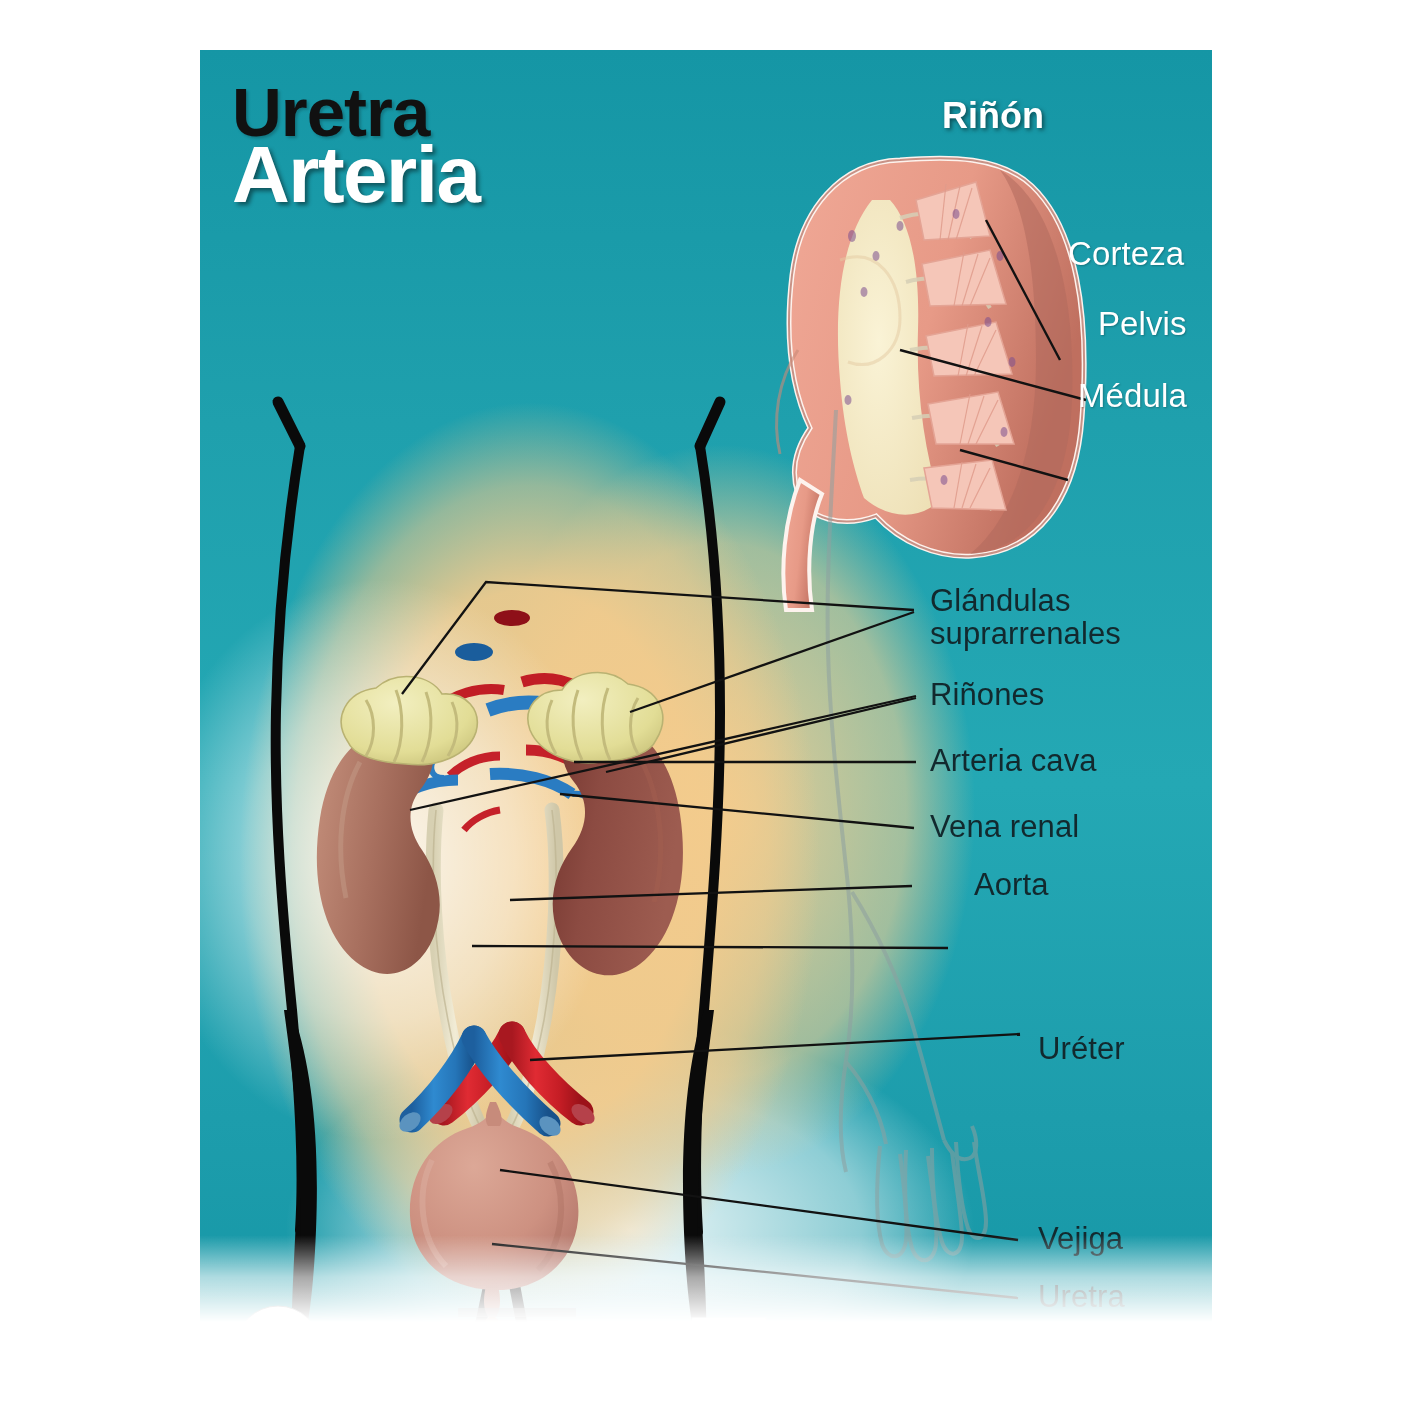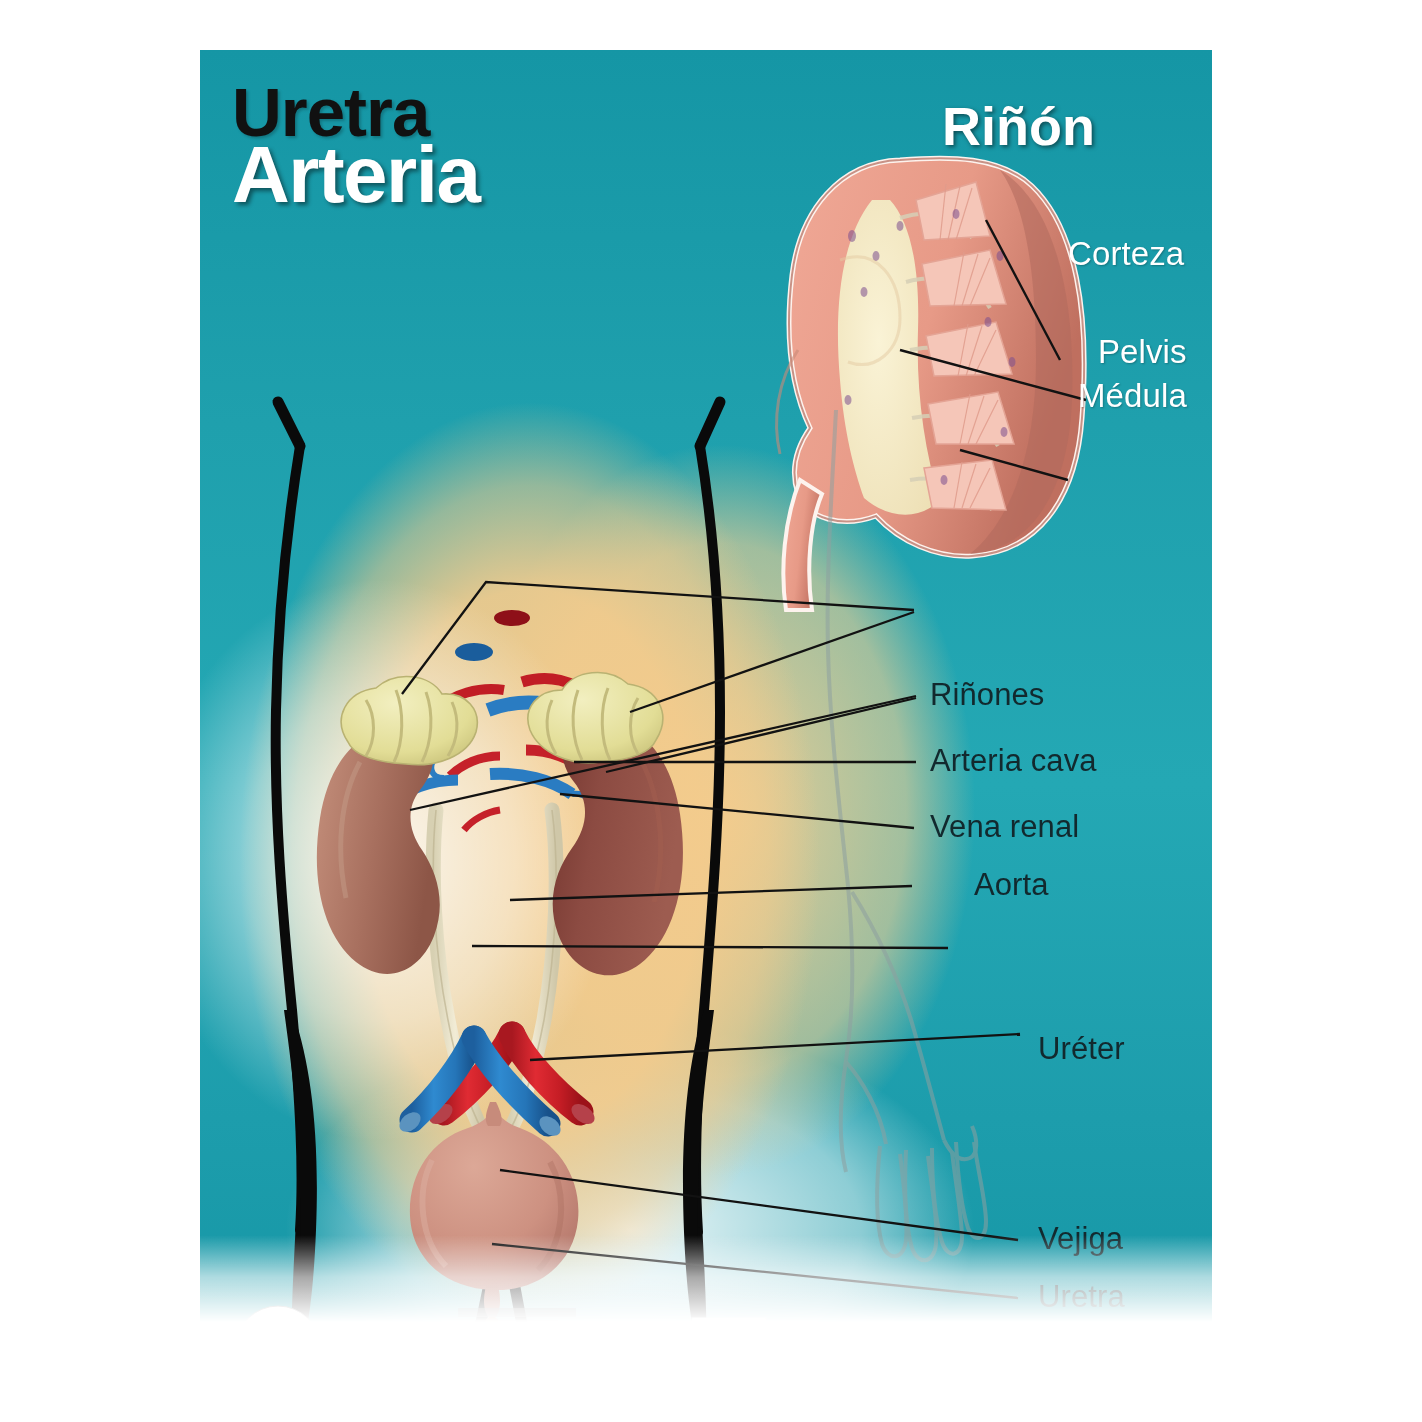--- a/index.html
+++ b/index.html
@@ -32,21 +32,21 @@
   #title1{
     position:absolute;left:32px;top:28px;font-size:69px;font-weight:bold;color:#111;
     letter-spacing:-1px;line-height:1;text-shadow:2px 2px 3px rgba(0,0,0,.22);
   }
   #title2{
     position:absolute;left:32px;top:85px;font-size:80px;font-weight:bold;color:#fff;
     letter-spacing:-1.5px;line-height:1;
     text-shadow:3px 3px 4px rgba(0,0,0,.45);
   }
   #kidneytitle{
-    position:absolute;left:742px;top:45px;font-size:54px;font-weight:bold;color:#fff;
+    position:absolute;left:742px;top:45px;font-size:36px;font-weight:bold;color:#fff;
     letter-spacing:0px;text-shadow:2px 2px 4px rgba(0,0,0,.5);
   }
 
   
   .lbl{
     position:absolute;color:#12292e;font-size:31px;line-height:1.07;
     white-space:pre-line;letter-spacing:.1px;
   }
   .lbl.white{color:#ffffff;font-size:33px;text-shadow:1px 1px 2px rgba(0,0,0,.25);}
 
@@ -427,23 +427,25 @@
           <path d="M 12 34 C 18 18, 30 10, 38 10 C 46 10, 58 18, 64 34 Z" fill="#2f7a3a" opacity=".75"></path>
           <path d="M 14 34 L 62 34" stroke="#7a6a4a" stroke-width="2"></path>
           <rect x="84" y="8" width="112" height="6" fill="#8d8d8d" opacity=".6"></rect>
           <rect x="84" y="18" width="130" height="7" fill="#6f6f6f" opacity=".7"></rect>
           <rect x="84" y="29" width="150" height="5" fill="#9a9a9a" opacity=".55"></rect>
         </g>
       </g>
     </svg>
 
     <div class="lbl white" style="left:868px;top:186px;">Corteza</div>
-    <div class="lbl white" style="left:898px;top:256px;margin-top:28px;">Pelvis</div>
+    <div class="lbl white" style="left:898px;top:256px;">Pelvis</div>
     <div class="lbl white" style="left:878px;top:328px;">Médula</div>
 
+    <div class="lbl" style="left:730px;top:534px;">Glándulas
+suprarrenales</div>
     <div class="lbl" style="left:730px;top:628px;">Riñones</div>
     <div class="lbl" style="left:730px;top:694px;">Arteria cava</div>
     <div class="lbl" style="left:730px;top:760px;">Vena renal</div>
     <div class="lbl" style="left:730px;top:818px;margin-left:44px;">Aorta</div>
     <div class="lbl" style="left:838px;top:966px;margin-top:16px;">Uréter</div>
     <div class="lbl" style="left:838px;top:1172px;">Vejiga</div>
     <div class="lbl" style="left:838px;top:1230px;">Uretra</div>
 
     <div id="bottomstrip"></div>
   </div>

